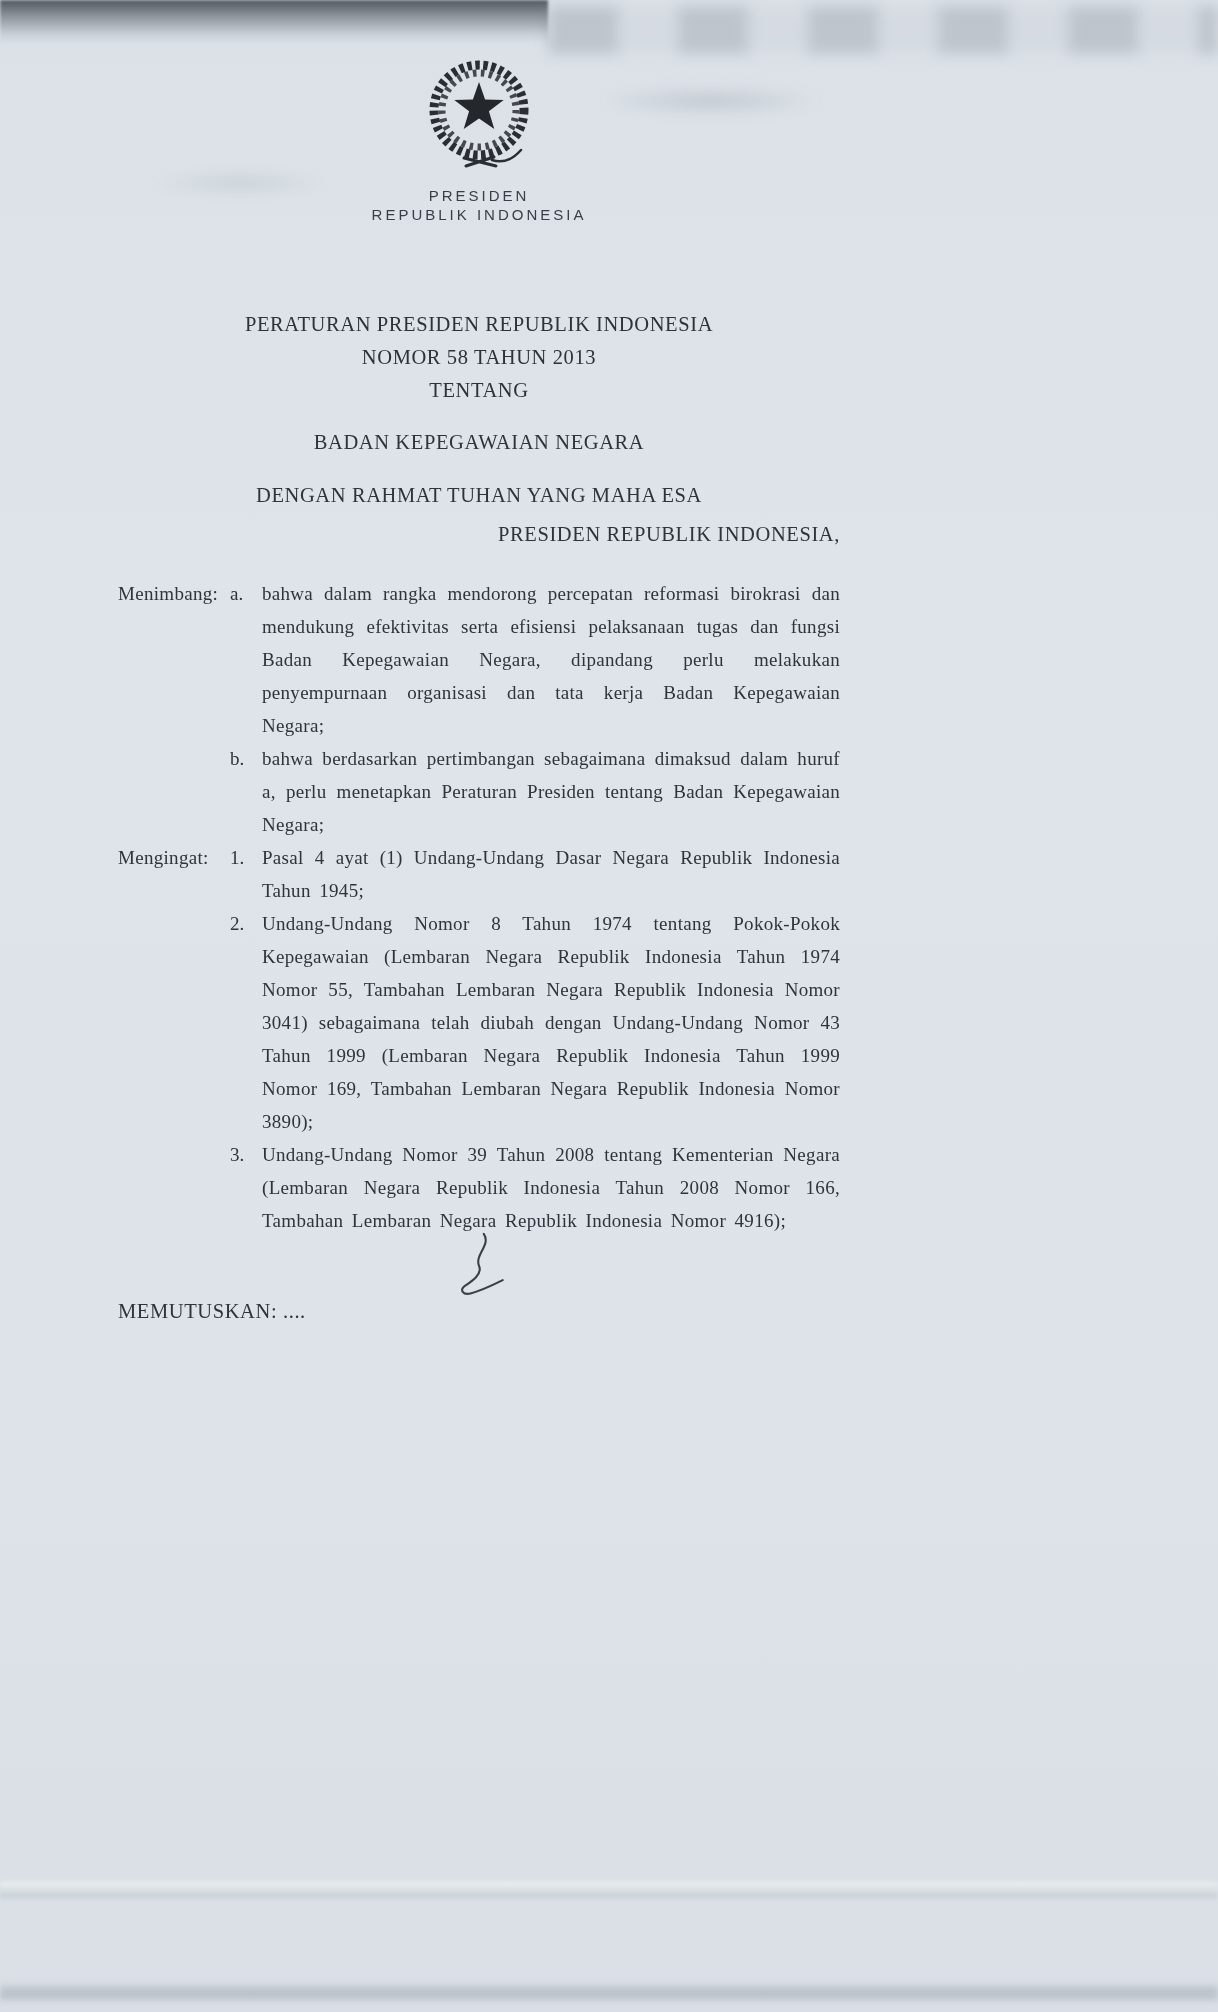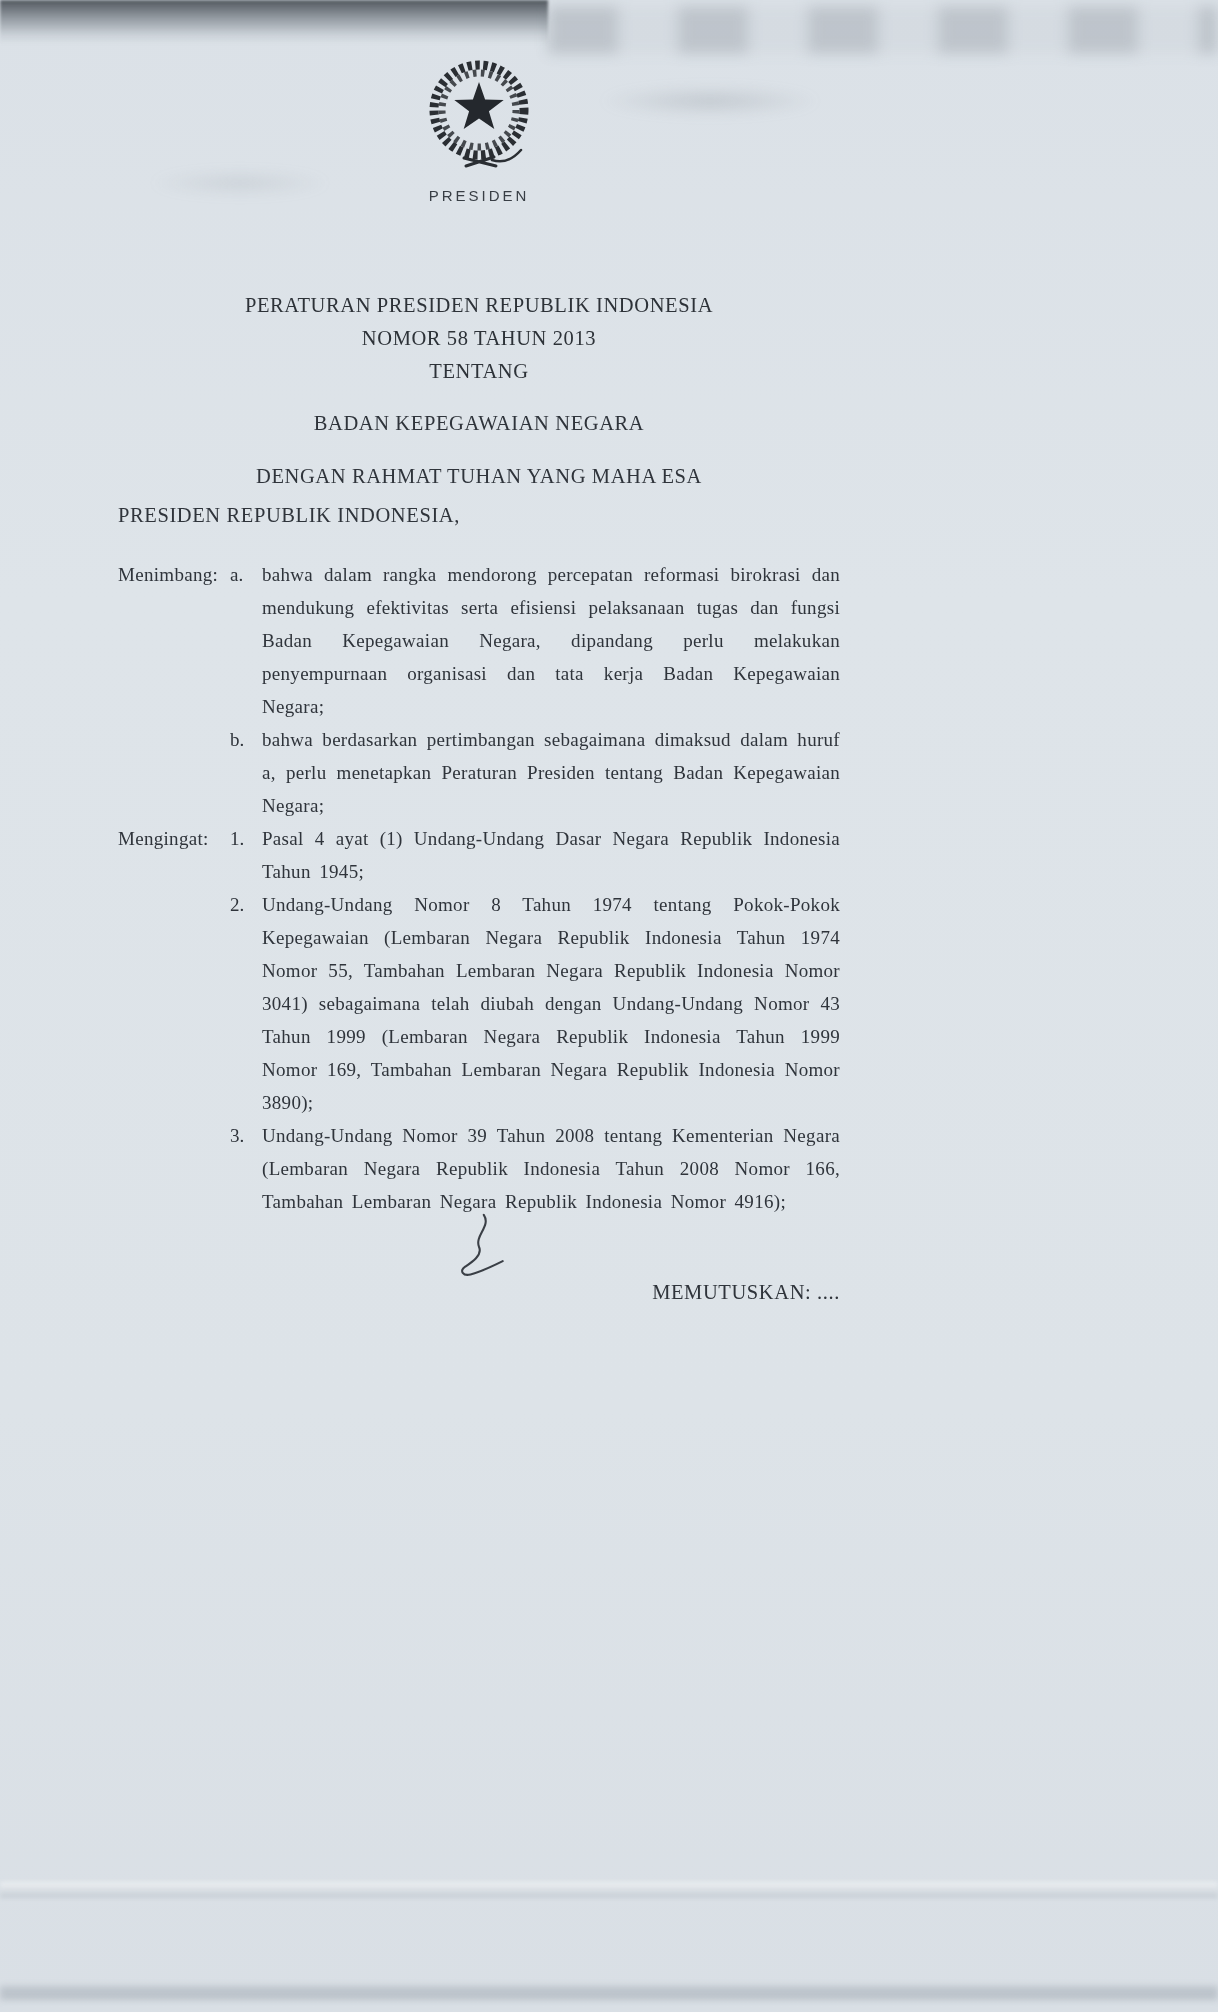--- a/index.html
+++ b/index.html
@@ -68,39 +68,39 @@
     letter-spacing: 3px; color: #383e45;
   }
 
   .title-block {
     margin-top: 84px; text-align: center;
     font-size: 20.5px; line-height: 33px;
     letter-spacing: 0.6px; color: #2d3238;
   }
   .title-subject    { margin-top: 19px; text-align: center; font-size: 20.5px; line-height: 33px; letter-spacing: 0.6px; }
   .title-invocation { margin-top: 20px; text-align: center; font-size: 20.5px; line-height: 33px; letter-spacing: 0.6px; }
-  .title-authority  { margin-top: 6px;  text-align: left; font-size: 20.5px; line-height: 33px; letter-spacing: 0.6px; }
+  .title-authority  { margin-top: 6px;  text-align: right; font-size: 20.5px; line-height: 33px; letter-spacing: 0.6px; }
 
   .clauses { margin-top: 26px; }
   .clause-row {
     display: grid;
     grid-template-columns: 112px 32px 1fr;
     font-size: 19px; line-height: 33px;
   }
   .clause-label  { letter-spacing: 0.3px; }
   .clause-marker { }
   .clause-text {
     text-align: justify;
     word-spacing: 3.5px;
     letter-spacing: 0.3px;
   }
 
   .signature-row { height: 62px; margin-top: -6px; padding-left: 330px; }
   .decision {
-    margin-top: 2px; text-align: right;
+    margin-top: 2px; 
     font-size: 20.5px; line-height: 33px; letter-spacing: 0.6px;
   }
 </style>
 </head>
 <body>
 
 <div class="page">
 
   <div class="artifact artifact-top-left"></div>
   <div class="artifact artifact-top-right"></div>
@@ -116,20 +116,21 @@
         <circle cx="59" cy="58" r="45" fill="none" stroke="#2a2e33" stroke-width="9" stroke-dasharray="4.5 3.5"></circle>
         <circle cx="59" cy="58" r="37" fill="none" stroke="#2a2e33" stroke-width="7" stroke-dasharray="3.5 4.5" opacity="0.85"></circle>
         <polygon points="59,30 65.1,47.6 83.7,48.0 68.9,59.2 74.3,77.0 59,66.4 43.7,77.0 49.1,59.2 34.3,48.0 52.9,47.6" fill="#24282d"></polygon>
         <path d="M44,106 L76,114 M46,114 L74,105" stroke="#2a2e33" stroke-width="3" fill="none" stroke-linecap="round"></path>
         <path d="M72,108 C84,112 94,106 101,98" stroke="#2a2e33" stroke-width="2.5" fill="none" stroke-linecap="round"></path>
       </svg>
     </div>
 
     <div class="institution">
       <div>PRESIDEN</div>
+      <div>REPUBLIK INDONESIA</div>
     </div>
 
     <div class="title-block">
       <div>PERATURAN PRESIDEN REPUBLIK INDONESIA</div>
       <div>NOMOR 58 TAHUN 2013</div>
       <div>TENTANG</div>
     </div>
     <div class="title-subject">BADAN KEPEGAWAIAN NEGARA</div>
     <div class="title-invocation">DENGAN RAHMAT TUHAN YANG MAHA ESA</div>
     <div class="title-authority">PRESIDEN REPUBLIK INDONESIA,</div>

